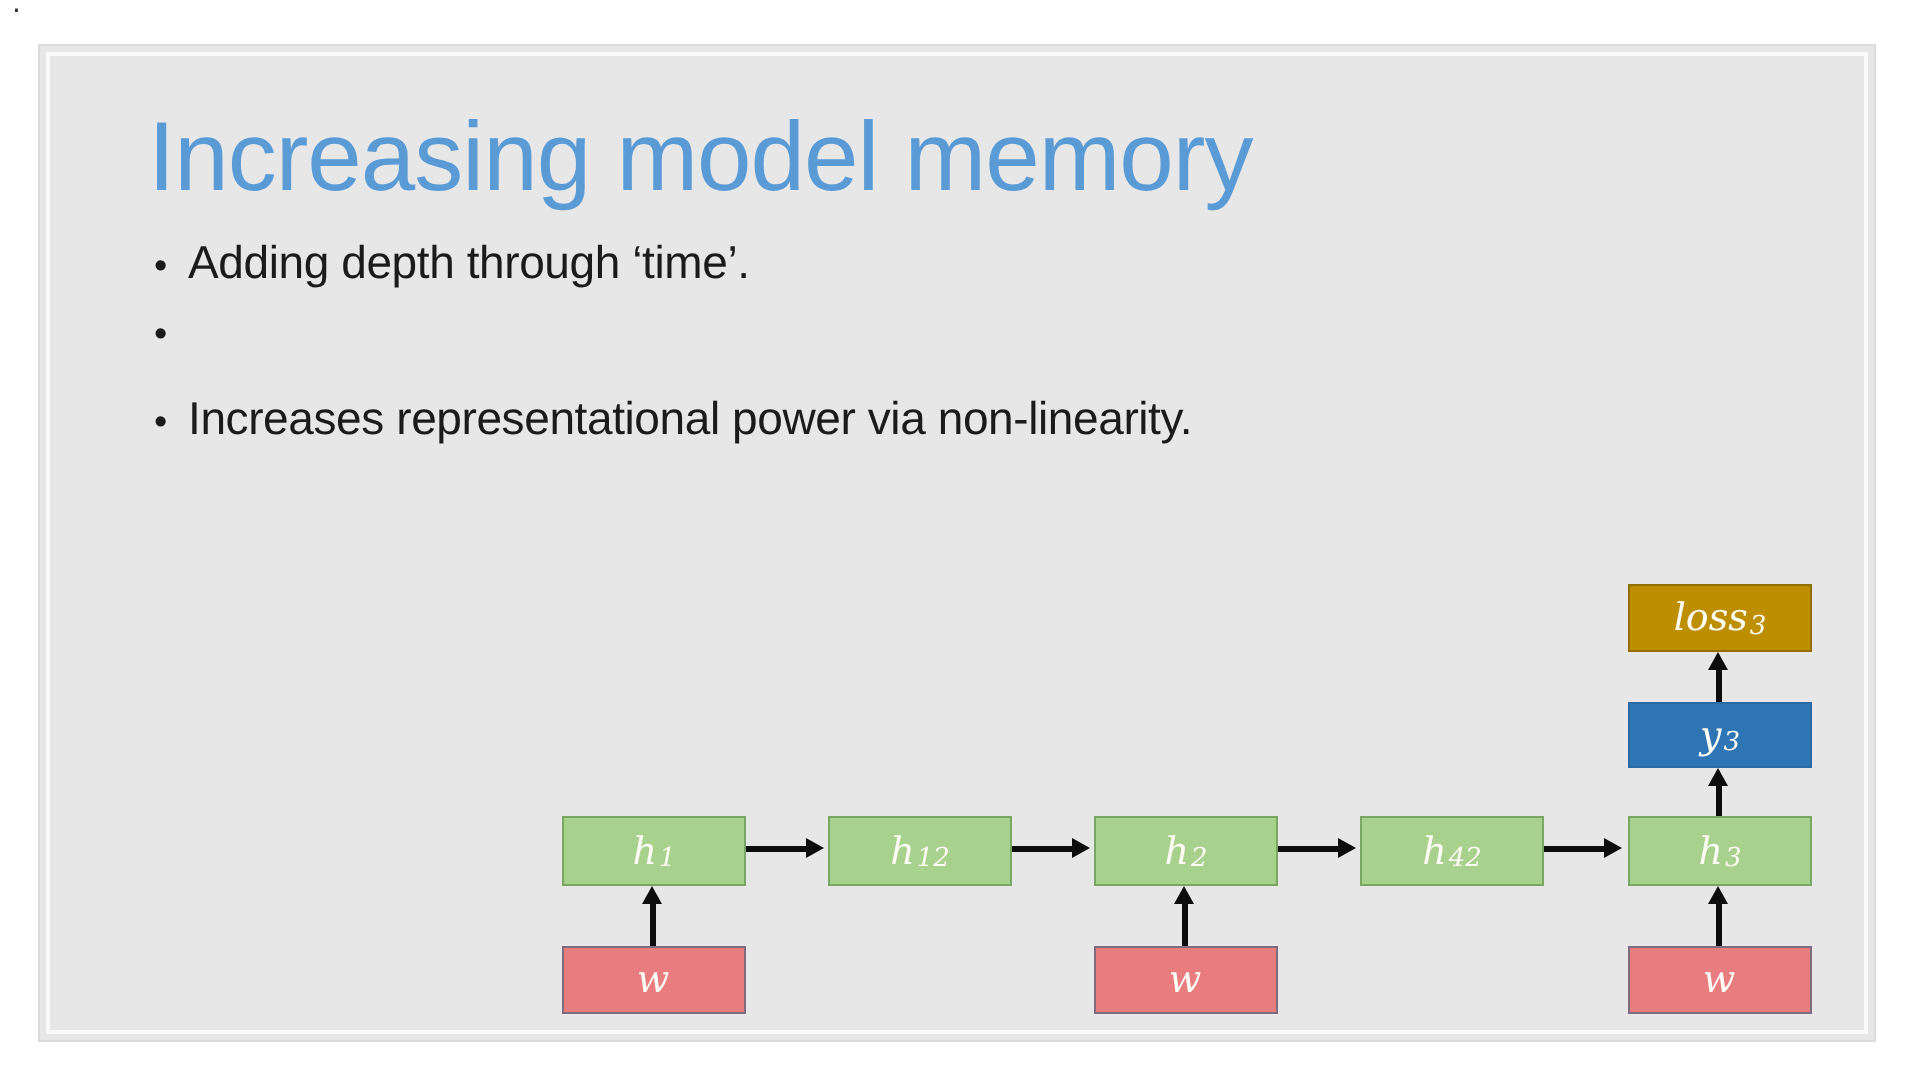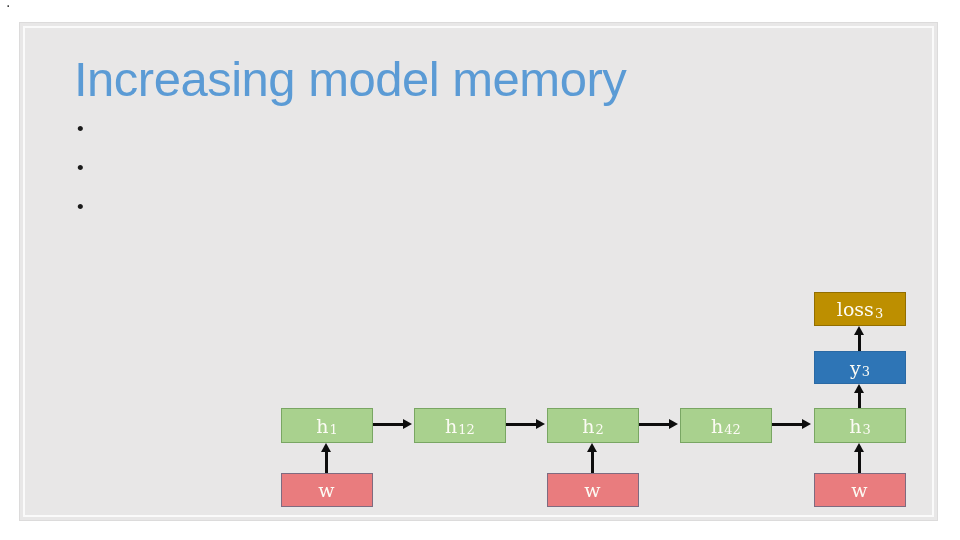--- a/index.html
+++ b/index.html
@@ -28,21 +28,21 @@
     color:#5B9BD5;white-space:nowrap;
   }
   .bullets{position:absolute;left:57px;top:95px;}
   .bullet-row{display:flex;align-items:baseline;height:39px;font-size:23px;color:#1b1b1b;}
   .bullet-dot{width:17px;font-size:19px;color:#1b1b1b;flex:0 0 17px;}
   .bullet-text{white-space:nowrap;letter-spacing:-0.2px;}
   
   .node{
     position:absolute;box-sizing:border-box;width:92px;
     display:flex;align-items:center;justify-content:center;
-    font-family:"DejaVu Serif", serif;
+    font-family:"DejaVu Serif", serif;font-style:italic;
     font-size:19px;color:#FCFBF4;
   }
   .node .sub{font-size:13px;position:relative;bottom:-4px;margin-left:1px;}
   .node-h{background:#A9D18E;border:1.5px solid #79A663;top:385px;height:35px;}
   .node-w{background:#E97C7E;border:1.5px solid #7E6B80;top:450px;height:34px;}
   .node-y{background:#2E75B6;border:1.5px solid #2A69A4;top:328px;height:33px;left:794px;}
   .node-loss{background:#BD8F00;border:1.5px solid #926E00;top:269px;height:34px;left:794px;}
   .col1{left:261px;} .col2{left:394px;} .col3{left:527px;} .col4{left:660px;} .col5{left:794px;}
   
   .harrow{position:absolute;height:3px;background:#0d0d0d;top:400px;width:30px;}
@@ -67,26 +67,28 @@
 
 <span class="corner-mark">.</span>
 
 <div class="slide">
 
   <div class="slide-title">Increasing model memory</div>
 
   <div class="bullets">
     <div class="bullet-row">
       <span class="bullet-dot">•</span>
+      <span class="bullet-text">Adding depth through ‘time’.</span>
     </div>
     <div class="bullet-row">
       <span class="bullet-dot">•</span>
     </div>
     <div class="bullet-row">
       <span class="bullet-dot">•</span>
+      <span class="bullet-text">Increases representational power via non-linearity.</span>
     </div>
   </div>
 
   <div class="node node-loss">
     <span>loss</span>
       <span class="sub">3</span>
   </div>
 
   <div class="node node-y">
     <span>y</span>

